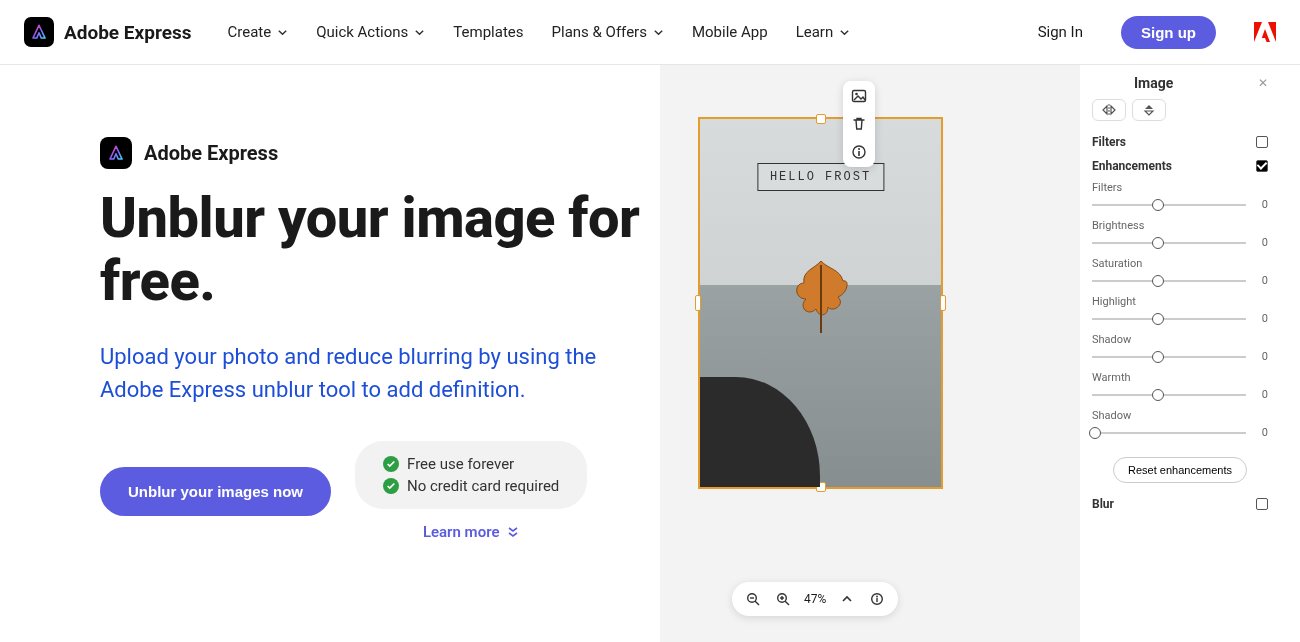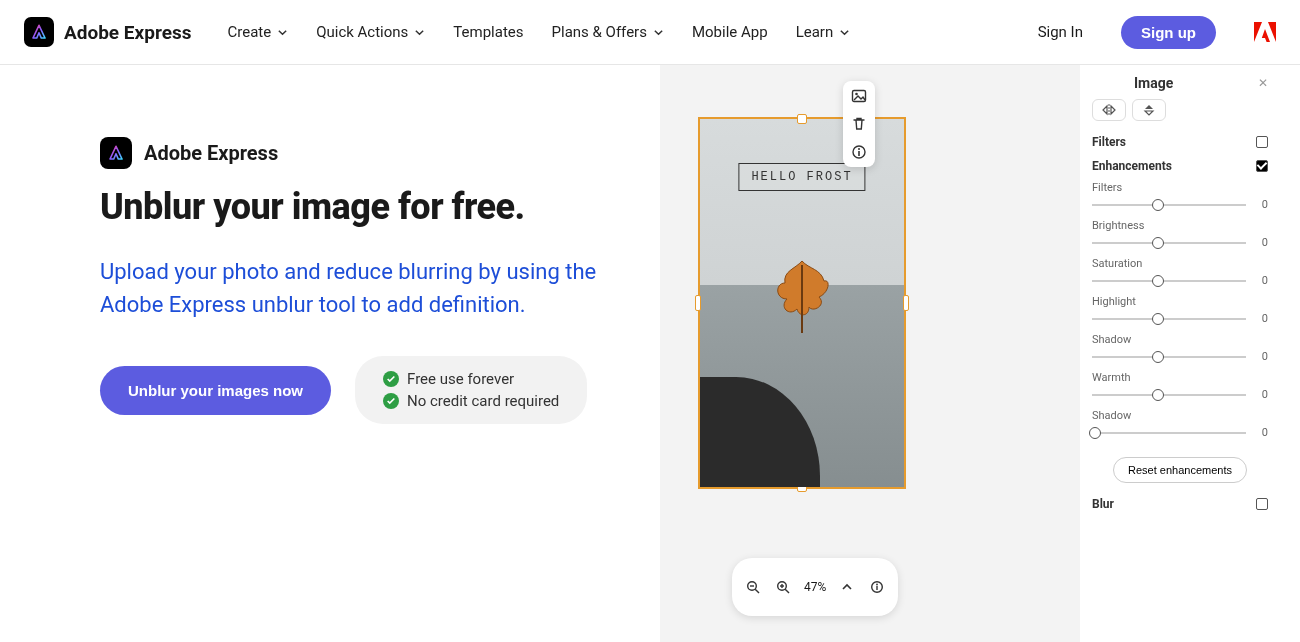--- a/index.html
+++ b/index.html
@@ -14,44 +14,44 @@
   .nav-right { margin-left: auto; display:flex; align-items:center; gap: 38px; }
   .signin { font-size: 15px; cursor:pointer; }
   .signup { background:#5c5ce0; color:#fff; border:none; border-radius:20px; padding:8px 20px; font-size:15px; font-weight:600; cursor:pointer; }
   .adobe-a { width:22px; height:20px; }
   
   .main { display:flex; height: calc(642px - 65px); }
   .hero { width: 660px; padding: 72px 0 0 100px; }
   .hero .mini-logo { display:flex; align-items:center; gap:12px; margin-bottom: 18px; }
   .hero .mini-tile { width:32px; height:32px; border-radius:8px; background:#000; display:flex; align-items:center; justify-content:center; }
   .hero .mini-text { font-weight:700; font-size:20px; }
-  .hero h1 { font-size: 36px; font-weight:800; line-height:1.12; letter-spacing:-0.5px; margin-bottom: 28px; }
+  .hero h1 { font-size: 56px; font-weight:800; line-height:1.12; letter-spacing:-0.5px; margin-bottom: 28px; }
   .hero .desc { font-size:22px; color:#1d4ed8; line-height:1.5; max-width: 520px; margin-bottom: 35px; }
   .cta-row { display:flex; align-items:center; gap: 24px; }
   .cta-btn { background:#5c5ce0; color:#fff; border:none; border-radius:26px; padding:16px 28px; font-size:15px; font-weight:600; cursor:pointer; }
   .benefits-chip { background:#f2f2f2; border-radius:28px; padding:14px 28px; display:flex; flex-direction:column; gap:4px; }
   .benefit { display:flex; align-items:center; gap:8px; font-size:15px; color:#333; }
   .check-circle { width:16px; height:16px; border-radius:50%; background:#2e9e44; display:flex; align-items:center; justify-content:center; flex-shrink:0; }
   .check-circle svg { width:10px; height:10px; }
   .learn-more { text-align:center; color:#5c5ce0; font-size:15px; font-weight:600; margin-top:14px; cursor:pointer; display:flex; align-items:center; justify-content:center; gap:8px; }
   
   .editor { background:#f3f3f3; flex:1; position:relative; margin-right:20px; }
   .canvas-area { position:absolute; left:0; right:200px; top:0; bottom:0; }
-  .canvas-frame { position:absolute; left:38px; top:52px; width:208px; height:372px; border:2px solid #e69b2d; background: linear-gradient(to bottom, #d7dbdc 0%, #cfd3d4 45%, #9aa2a4 45%, #868e90 100%); }
+  .canvas-frame { position:absolute; left:38px; top:52px; width:245px; height:372px; border:2px solid #e69b2d; background: linear-gradient(to bottom, #d7dbdc 0%, #cfd3d4 45%, #9aa2a4 45%, #868e90 100%); }
   .sel-handle { position:absolute; width:10px; height:10px; background:#fff; border:1px solid #e69b2d; border-radius:2px; }
   .sel-t { top:-5px; left:50%; transform:translateX(-50%); }
   .sel-b { bottom:-5px; left:50%; transform:translateX(-50%); }
   .sel-l { left:-5px; top:50%; transform:translateY(-50%); height:16px; width:6px; }
   .sel-r { right:-5px; top:50%; transform:translateY(-50%); height:16px; width:6px; }
   .caption-box { position:absolute; top:44px; left:50%; transform:translateX(-50%); border:1.5px solid #333; padding:6px 12px; font-family: "Courier New", monospace; font-size:12px; letter-spacing:2px; color:#333; background:rgba(255,255,255,0.1); white-space:nowrap; }
   .leaf { position:absolute; top:140px; left:50%; transform:translateX(-50%); }
   .arm { position:absolute; bottom:0; left:0; width:120px; height:110px; background:#2b2b2b; border-top-right-radius:70% 90%; }
   .floating-tools { position:absolute; right:205px; top:16px; width:32px; background:#fff; border-radius:8px; box-shadow:0 2px 8px rgba(0,0,0,0.15); display:flex; flex-direction:column; align-items:center; padding:6px 0; gap:10px; }
   .tool-ic { width:18px; height:18px; display:flex; align-items:center; justify-content:center; cursor:pointer; color:#333; }
-  .zoombar { position:absolute; left:72px; bottom:26px; background:#fff; border-radius:20px; padding:20px 12px; display:flex; gap:12px; align-items:center; box-shadow:0 2px 8px rgba(0,0,0,0.12); font-size:12px; }
+  .zoombar { position:absolute; left:72px; bottom:26px; background:#fff; border-radius:20px; padding:8px 12px; display:flex; gap:12px; align-items:center; box-shadow:0 2px 8px rgba(0,0,0,0.12); font-size:12px; }
   
   .panel { position:absolute; right:0; top:0; bottom:0; width:200px; background:#fff; padding:10px 12px; font-size:12px; color:#333; }
   .panel-title-row { display:flex; justify-content:space-between; align-items:center; margin-bottom:8px; }
   .panel-title { font-weight:700; font-size:14px;margin-left:42px; }
   .panel-close { color:#999; cursor:pointer; }
   .flip-row { display:flex; gap:6px; margin-bottom:14px; }
   .flip-btn { border:1px solid #ddd; border-radius:6px; width:34px; height:22px; display:flex; align-items:center; justify-content:center; cursor:pointer; background:#fff; }
   .section-row { display:flex; justify-content:space-between; align-items:center; font-weight:700; font-size:12px; margin:10px 0 6px; }
   .checkbox { width:12px; height:12px; border:1.5px solid #555; border-radius:2px; cursor:pointer; display:inline-block; position:relative; }
   .checkbox.checked { background:#000; }
@@ -160,20 +160,26 @@
           </div>
           <div class="benefit">
             <span class="check-circle">
                 <svg viewBox="0 0 12 12">
                   <path d="M2 6l2.5 2.5L10 3" fill="none" stroke="#fff" stroke-width="2"></path>
                 </svg>
               </span>
             <span>No credit card required</span>
           </div>
         </div>
+        <div class="learn-more">
+          <span>Learn more</span>
+          <svg width="12" height="12" viewBox="0 0 12 12">
+              <path d="M2 2l4 3 4-3 M2 7l4 3 4-3" fill="none" stroke="#5c5ce0" stroke-width="1.6"></path>
+            </svg>
+        </div>
       </div>
     </div>
   </div>
 
   <div class="editor">
     <div class="canvas-area">
       <div class="canvas-frame">
         <span class="sel-handle sel-t"></span>
         <span class="sel-handle sel-b"></span>
         <span class="sel-handle sel-l"></span>

